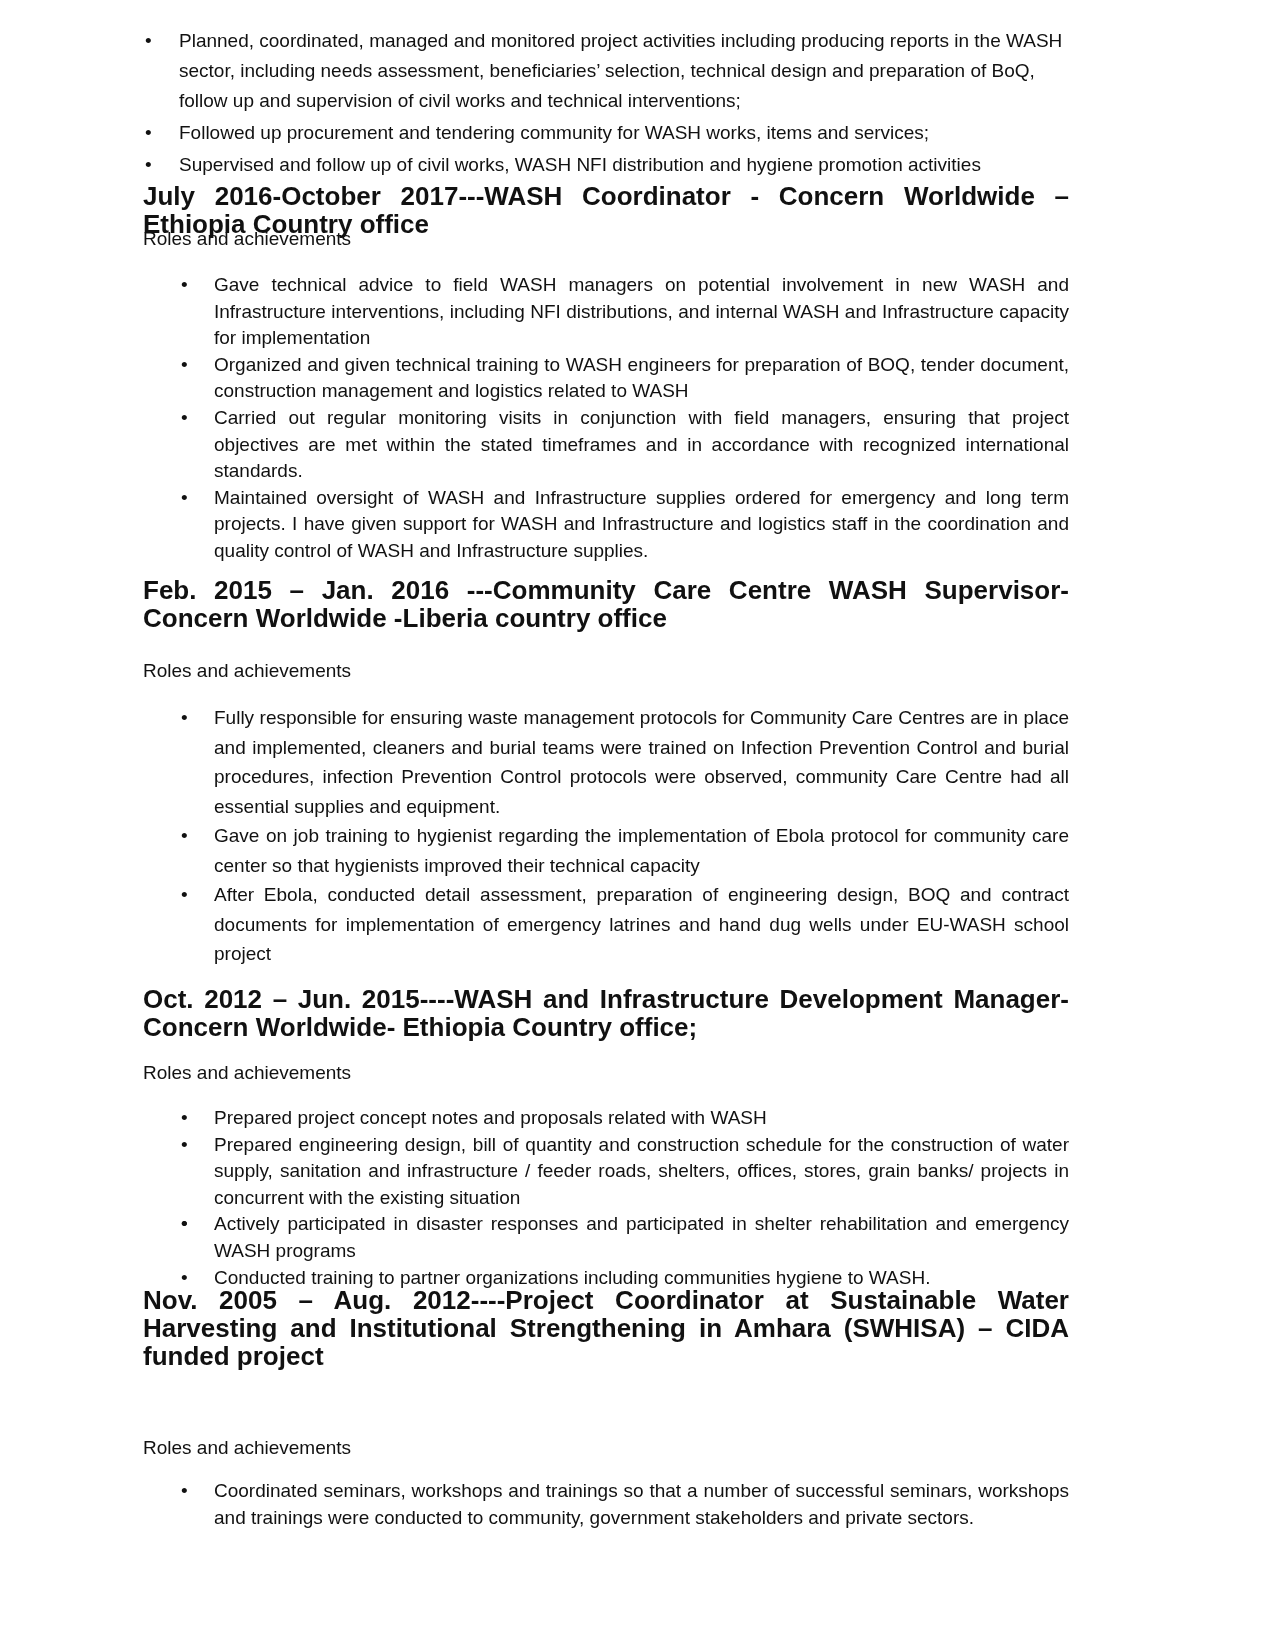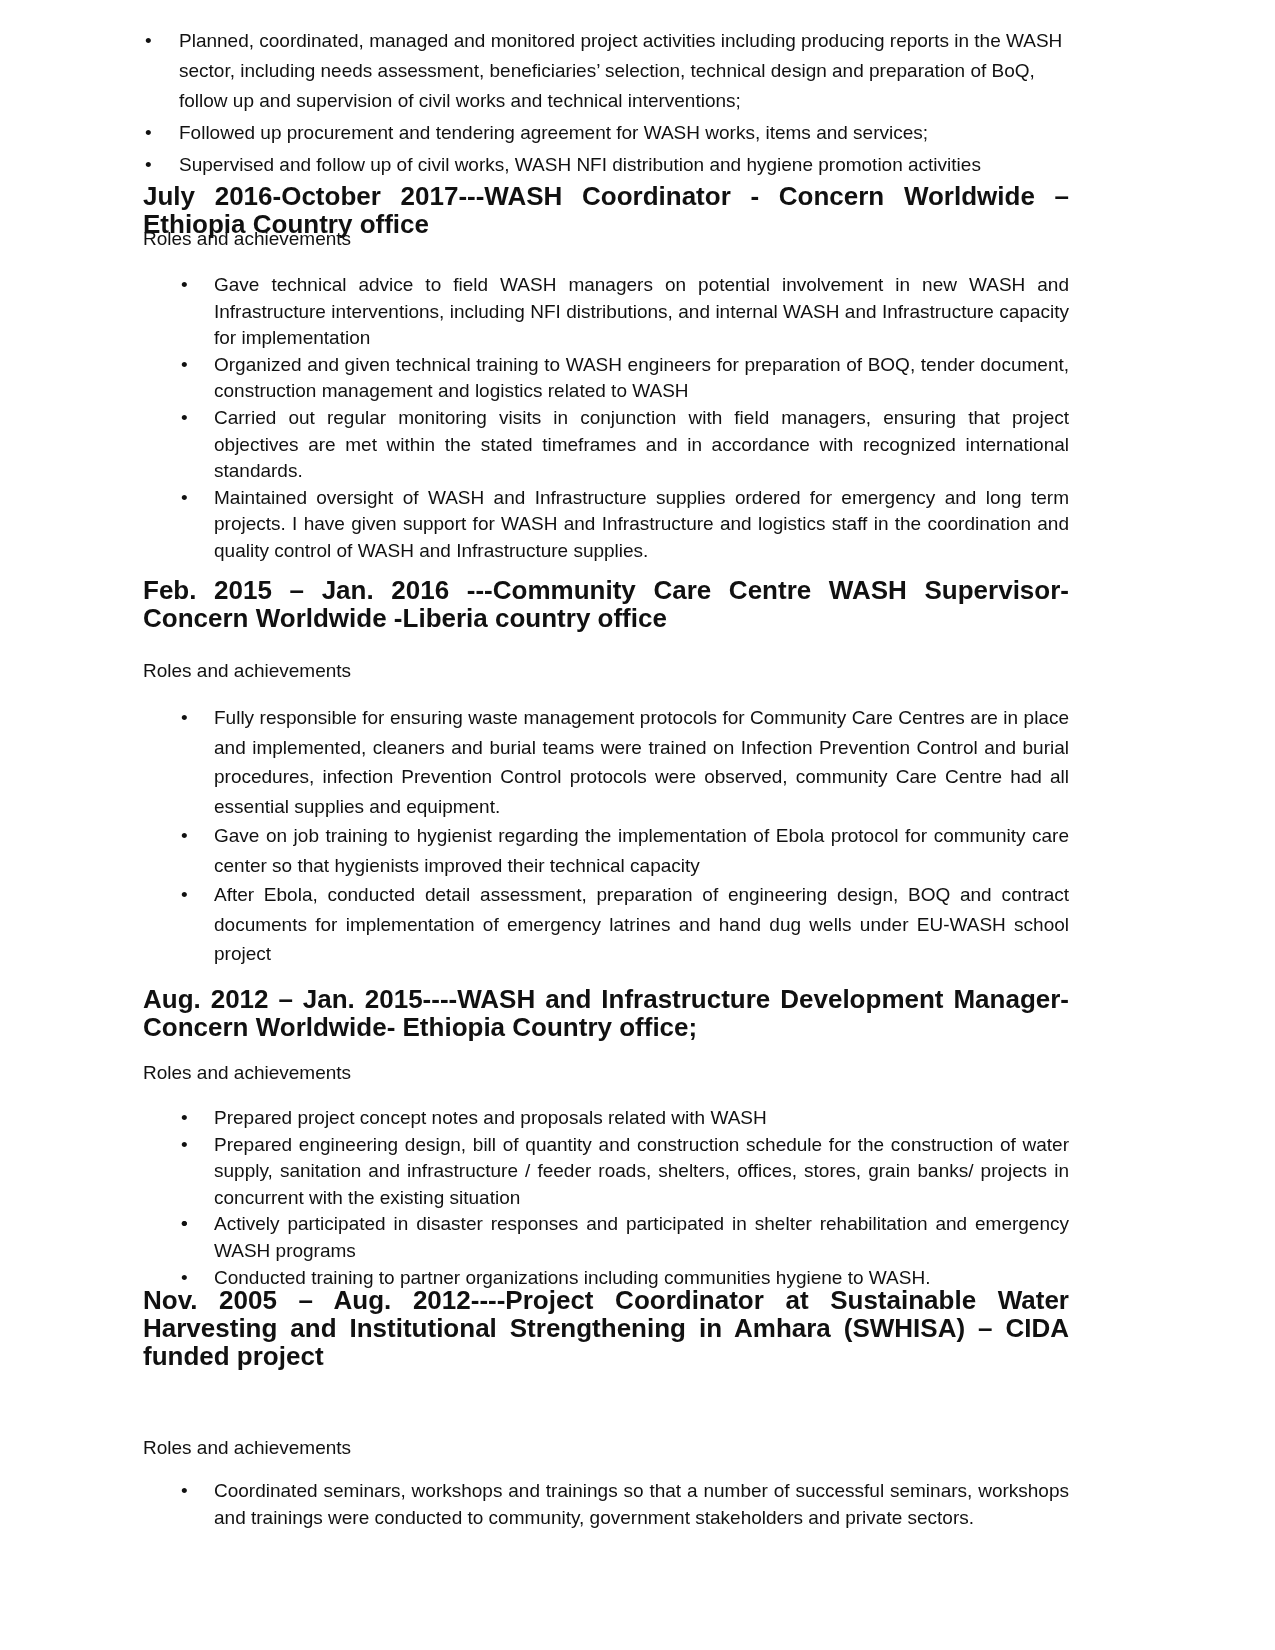--- a/index.html
+++ b/index.html
@@ -81,42 +81,42 @@
     .role-list.tight li { line-height: 26.6px; }
     .role-list.loose li { line-height: 29.5px; }
   </style>
 </head>
 <body>
 
 <div class="page">
 
   <ul class="lead-list">
     <li><span class="bullet">•</span><span>Planned, coordinated, managed and monitored project activities including producing reports in the WASH sector, including needs assessment, beneficiaries’ selection, technical design and preparation of BoQ, follow up and supervision of civil works and technical interventions;</span></li>
-    <li><span class="bullet">•</span><span>Followed up procurement and tendering agreement for WASH works, items and services;</span></li>
+    <li><span class="bullet">•</span><span>Followed up procurement and tendering community for WASH works, items and services;</span></li>
     <li><span class="bullet">•</span><span>Supervised and follow up of civil works, WASH NFI distribution and hygiene promotion activities</span></li>
   </ul>
 
   <div class="job-header" style="top:182px;">July 2016-October 2017---WASH Coordinator - Concern Worldwide – Ethiopia Country office</div>
   <div class="roles-heading" style="top:225px;">Roles and achievements</div>
   <ul class="role-list tight" style="top:272px;">
     <li><span class="bullet">•</span><span>Gave technical advice to field WASH managers on potential involvement in new WASH and Infrastructure interventions, including NFI distributions, and internal WASH and Infrastructure capacity for implementation</span></li>
     <li><span class="bullet">•</span><span>Organized and given technical training to WASH engineers for preparation of BOQ, tender document, construction management and logistics related to WASH</span></li>
     <li><span class="bullet">•</span><span>Carried out regular monitoring visits in conjunction with field managers, ensuring that project objectives are met within the stated timeframes and in accordance with recognized international standards.</span></li>
     <li><span class="bullet">•</span><span>Maintained oversight of WASH and Infrastructure supplies ordered for emergency and long term projects. I have given support for WASH and Infrastructure and logistics staff in the coordination and quality control of WASH and Infrastructure supplies.</span></li>
   </ul>
 
   <div class="job-header" style="top:576px;">Feb. 2015 – Jan. 2016 ---Community Care Centre WASH Supervisor- Concern Worldwide -Liberia country office</div>
   <div class="roles-heading" style="top:657px;">Roles and achievements</div>
   <ul class="role-list loose" style="top:703px;">
     <li><span class="bullet">•</span><span>Fully responsible for ensuring waste management protocols for Community Care Centres are in place and implemented, cleaners and burial teams were trained on Infection Prevention Control and burial procedures, infection Prevention Control protocols were observed, community Care Centre had all essential supplies and equipment.</span></li>
     <li><span class="bullet">•</span><span>Gave on job training to hygienist regarding the implementation of Ebola protocol for community care center so that hygienists improved their technical capacity</span></li>
     <li><span class="bullet">•</span><span> After Ebola, conducted detail assessment, preparation of engineering design, BOQ and contract documents for implementation of emergency latrines and hand dug wells under EU-WASH school project</span></li>
   </ul>
 
-  <div class="job-header" style="top:985px;">Aug. 2012 – Jan. 2015----WASH and Infrastructure Development Manager- Concern Worldwide- Ethiopia Country office;</div>
+  <div class="job-header" style="top:985px;">Oct. 2012 – Jun. 2015----WASH and Infrastructure Development Manager- Concern Worldwide- Ethiopia Country office;</div>
   <div class="roles-heading" style="top:1059px;">Roles and achievements</div>
   <ul class="role-list tight" style="top:1105px;">
     <li><span class="bullet">•</span><span>Prepared project concept notes and proposals related with WASH</span></li>
     <li><span class="bullet">•</span><span>Prepared engineering design, bill of quantity and construction schedule for the construction of water supply, sanitation and infrastructure / feeder roads, shelters, offices, stores, grain banks/ projects in concurrent with the existing situation</span></li>
     <li><span class="bullet">•</span></li>
     <li><span class="bullet">•</span><span>Actively participated in disaster responses and participated in shelter rehabilitation and emergency WASH programs</span></li>
     <li><span class="bullet">•</span><span>Conducted training to partner organizations including communities hygiene to WASH.</span></li>
   </ul>
 
   <div class="job-header" style="top:1286px;">Nov. 2005 – Aug. 2012----Project Coordinator at Sustainable Water Harvesting and Institutional Strengthening in Amhara (SWHISA) – CIDA funded project</div>

